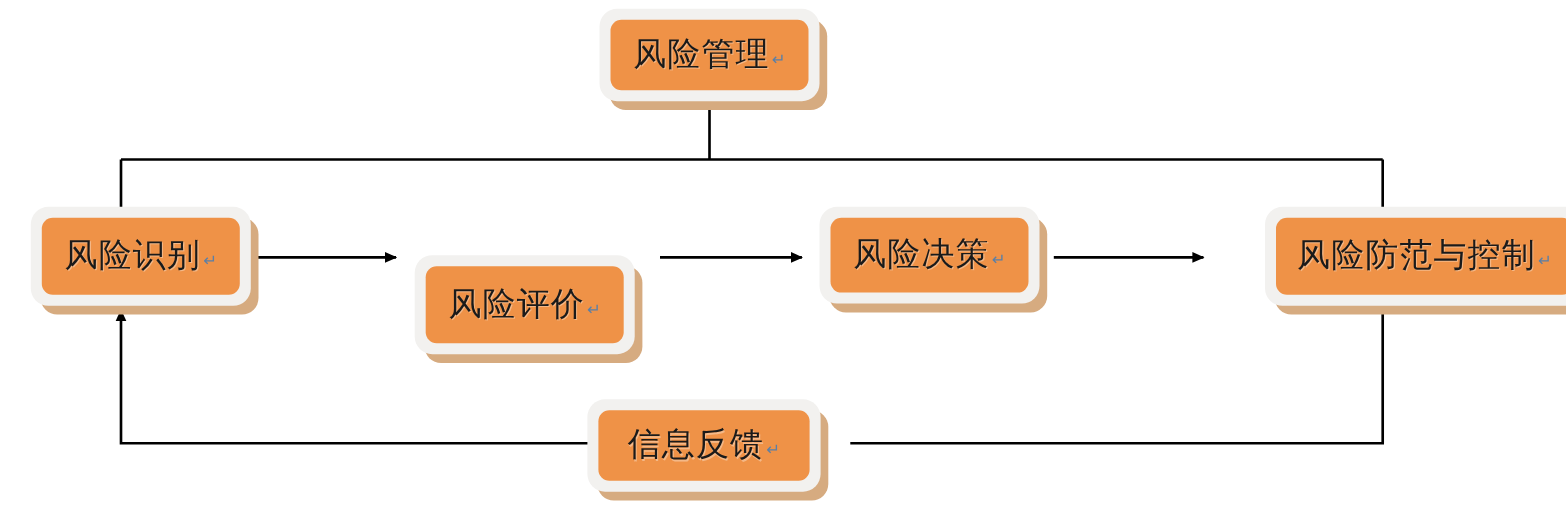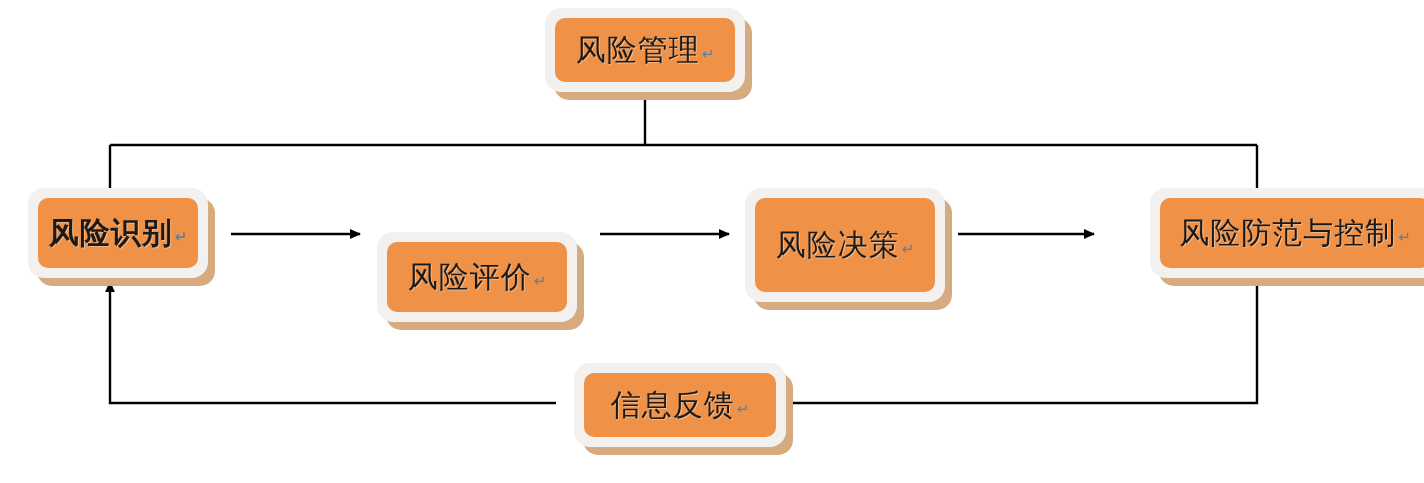--- a/index.html
+++ b/index.html
@@ -85,48 +85,48 @@
     <path d="M 556,403 L 110,403 L 110,282" stroke="#000000" stroke-width="2.4" fill="none" marker-end="url(#arrowhead)"></path>
   </svg>
 
   <div class="node" style="left:545px; top:8px; width:200px; height:84px;">
     <div class="node-inner">
       <span class="node-label">风险管理</span>
       <span class="pilcrow">↵</span>
     </div>
   </div>
 
-  <div class="node" style="left:28px; top:188px; width:180px; height:90px;font-weight:bold;">
+  <div class="node" style="left:28px; top:188px; width:200px; height:90px;">
     <div class="node-inner">
       <span class="node-label">风险识别</span>
       <span class="pilcrow">↵</span>
     </div>
   </div>
 
   <div class="node" style="left:377px; top:188px; width:200px; height:90px;margin-top:44px;">
     <div class="node-inner">
       <span class="node-label">风险评价</span>
       <span class="pilcrow">↵</span>
     </div>
   </div>
 
-  <div class="node" style="left:745px; top:188px; width:200px; height:114px;">
+  <div class="node" style="left:745px; top:188px; width:200px; height:88px;">
     <div class="node-inner">
       <span class="node-label">风险决策</span>
       <span class="pilcrow">↵</span>
     </div>
   </div>
 
   <div class="node" style="left:1110px; top:188px; width:290px; height:90px;margin-left:40px;">
     <div class="node-inner">
       <span class="node-label">风险防范与控制</span>
       <span class="pilcrow">↵</span>
     </div>
   </div>
 
-  <div class="node" style="left:574px; top:363px; width:212px; height:84px;">
+  <div class="node" style="left:534px; top:363px; width:212px; height:84px;">
     <div class="node-inner">
       <span class="node-label">信息反馈</span>
       <span class="pilcrow">↵</span>
     </div>
   </div>
 
 </div>
 
 </body></html>

